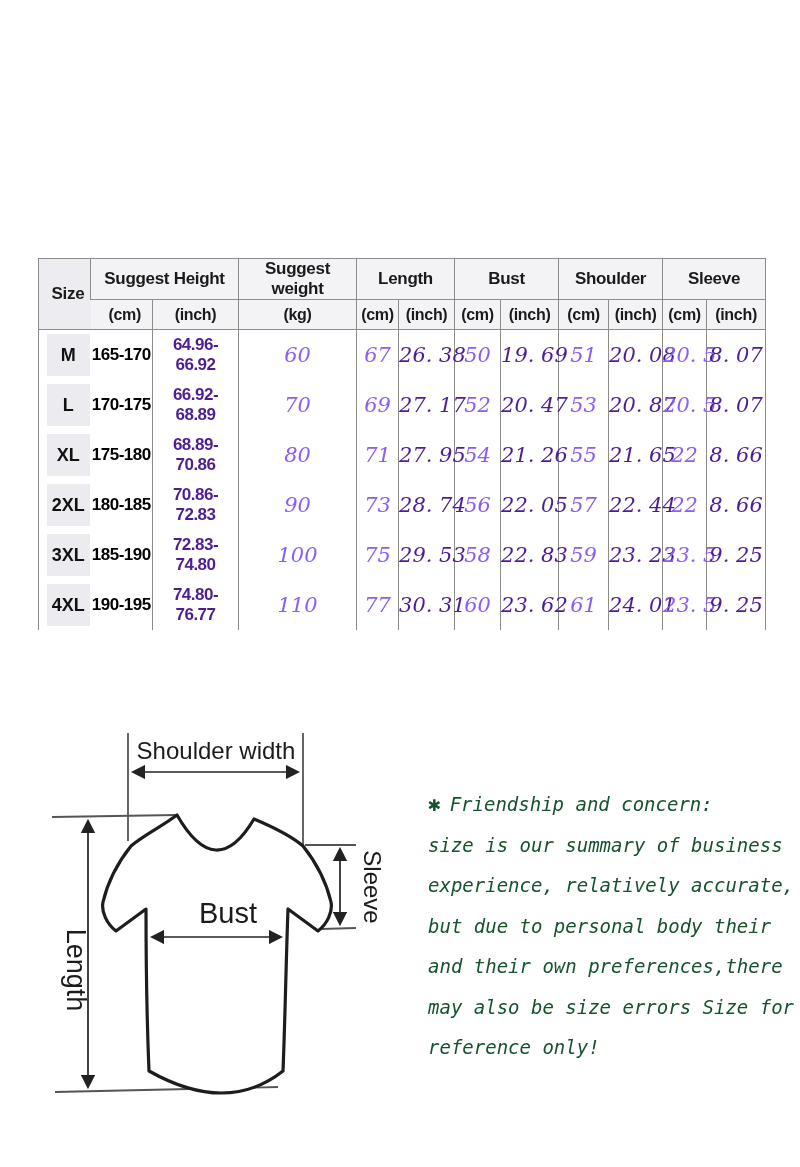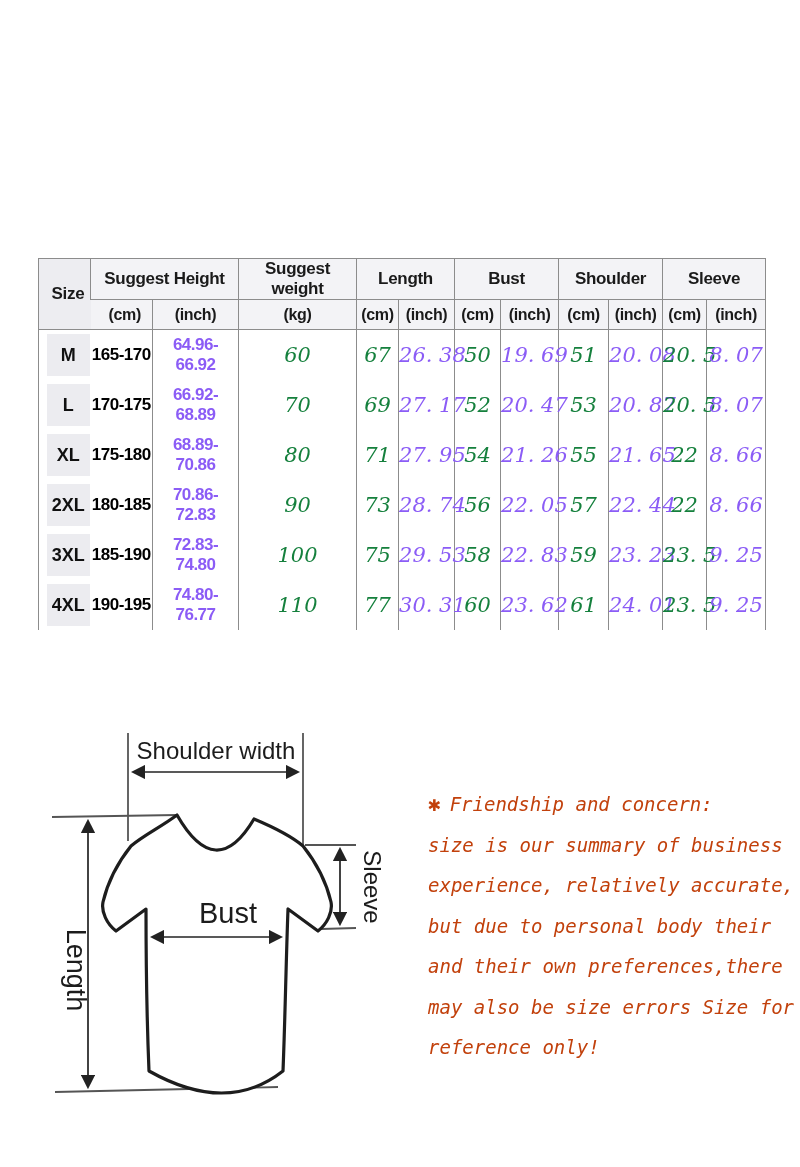--- a/index.html
+++ b/index.html
@@ -44,30 +44,30 @@
   .size-table tbody td.size { border-left:none; }
   .size-table tbody td.hcm { border-left:none; }
   .sizebg {
     display:flex; align-items:center; justify-content:center;
     height:42px; margin:4px 1px; background:#ececf0;
     font-weight:600; font-size:18px; color:#111;
   }
   .cnd { font-weight:600; font-size:17px; letter-spacing:-0.5px; color:#000000; }
   .ser {
     font-family:"DejaVu Serif", serif; font-style:italic;
-    font-size:21px; color:#15803d; white-space:nowrap;
-  }
-  .red { color:#8b5cf6; }
+    font-size:21px; color:#8b5cf6; white-space:nowrap;
+  }
+  .red { color:#4c1d95; }
   td.cnd.red { font-weight:700; }
 
   
   .note {
     position:absolute; left:428px; top:784px; width:372px;
     font-family:"DejaVu Sans Mono", monospace; font-style:italic;
-    font-size:19px; color:#c2410c; line-height:40.5px; white-space:nowrap;
+    font-size:19px; color:#14532d; line-height:40.5px; white-space:nowrap;
   }
   .note .mark {
     font-style:normal; font-weight:bold; font-size:21px; margin-right:9px;
   }
 
   
   svg.diagram { position:absolute; left:30px; top:715px; }
   .dlabel { font-family:"Liberation Sans", sans-serif; fill:#1c1c1c; }
 </style>
 </head>

